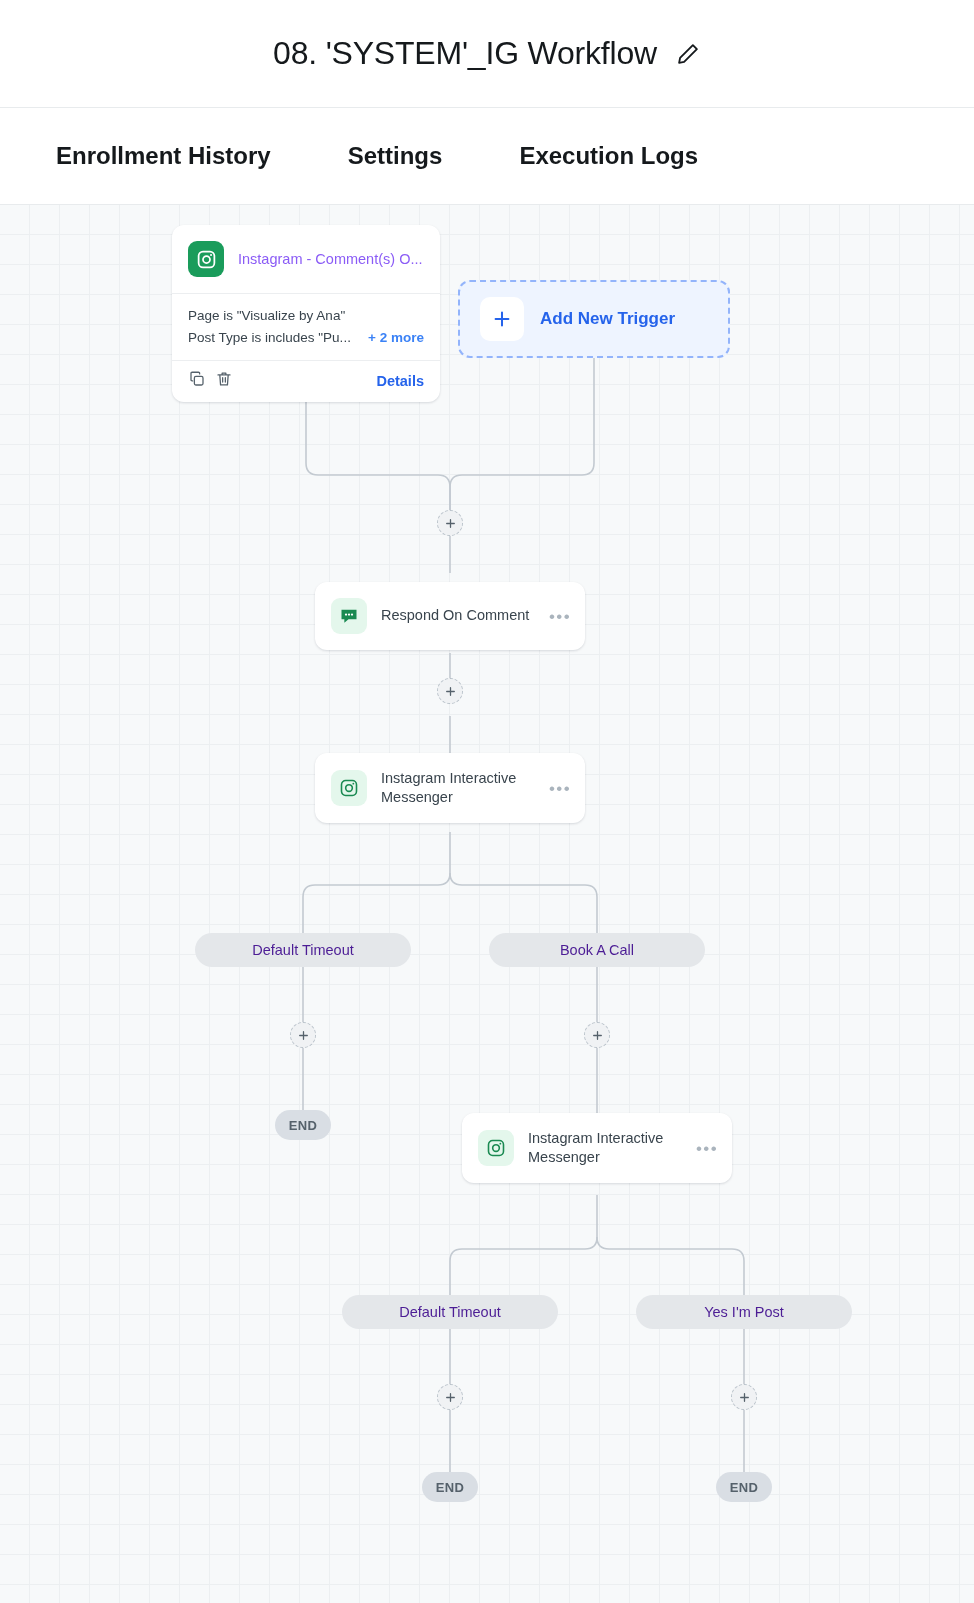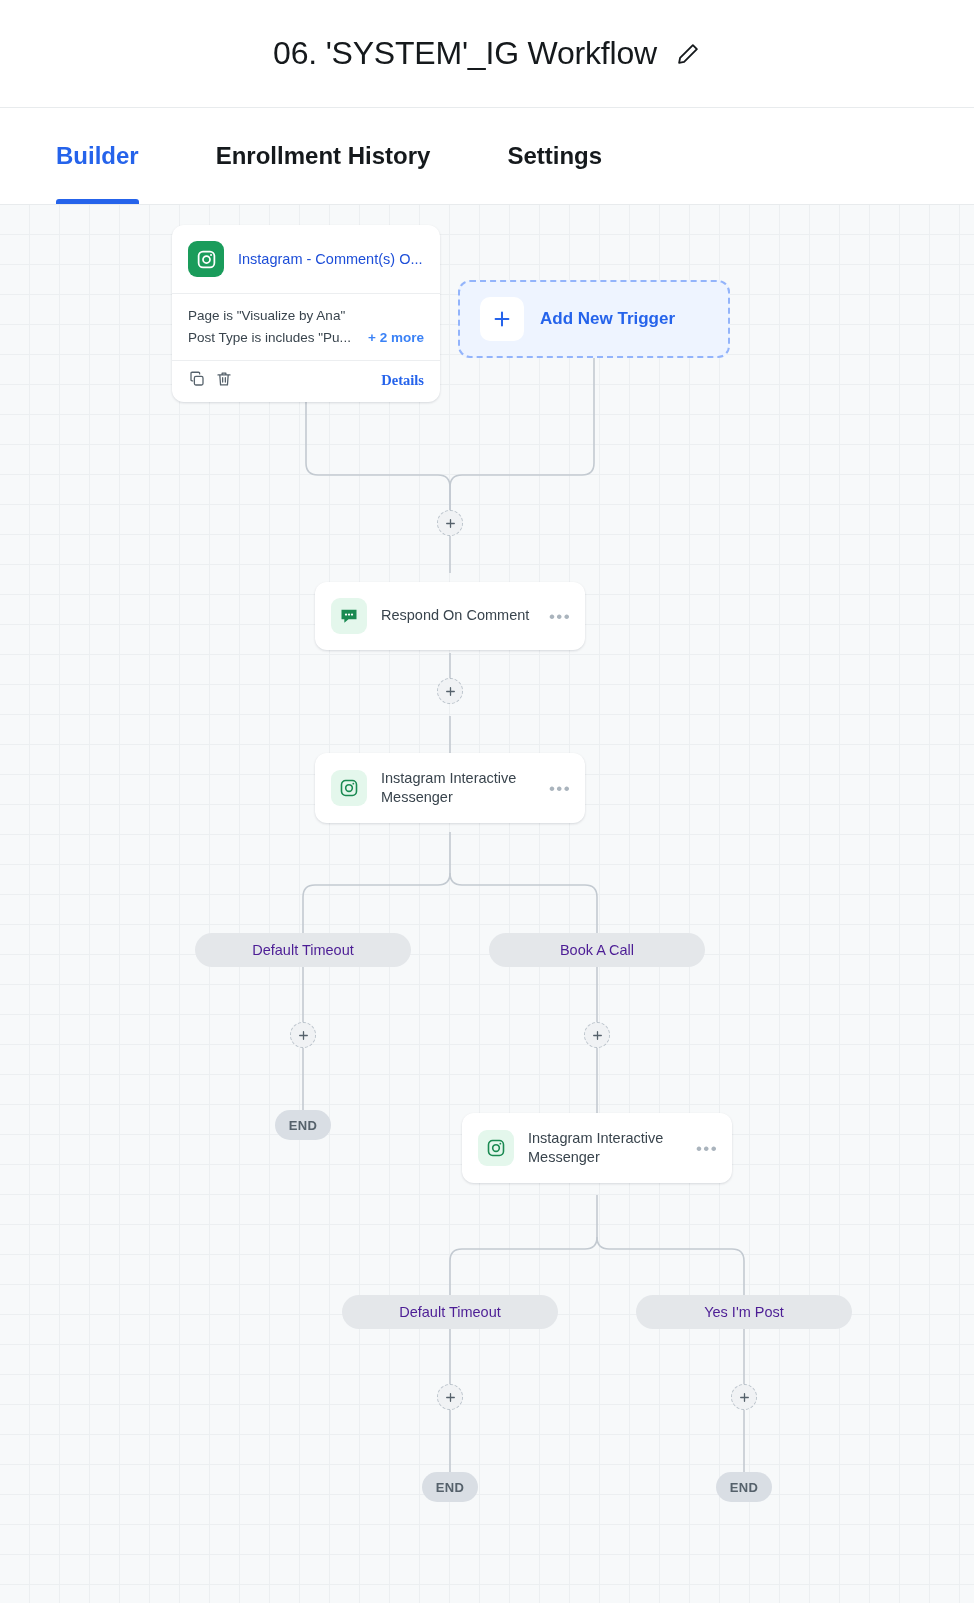--- a/index.html
+++ b/index.html
@@ -68,35 +68,34 @@
   }
 
   
   .trigger-card { width: 268px; }
   .trig-head {
     display: flex; align-items: center; gap: 14px;
     padding: 16px 16px;
     border-bottom: 1px solid #eceef0;
   }
   .trig-title {
-    font-size: 14.5px; color: #1d4ed8; white-space: nowrap;
+    font-size: 14.5px; color: #8b5cf6; white-space: nowrap;
     overflow: hidden; text-overflow: ellipsis;
   }
   .trig-body { padding: 11px 16px 10px; border-bottom: 1px solid #eceef0; }
   .cond-row {
     display: flex; align-items: baseline; justify-content: space-between;
     gap: 8px;
     font-size: 13.5px; color: #39444d; line-height: 1.65;
   }
   .cond-text { overflow: hidden; text-overflow: ellipsis; white-space: nowrap; }
   .cond-more { font-size: 13.5px; font-weight: 700; color: #3b82f6; white-space: nowrap; }
   .trig-foot {
     display: flex; align-items: center; gap: 9px;
     padding: 9px 16px 10px;
-    font-family: Liberation Serif, serif;
   }
   .trig-foot .spacer { flex: 1; }
   .details-link { font-size: 14.5px; font-weight: 700; color: #2563eb; cursor: pointer; }
 
   
   .tile {
     width: 36px; height: 36px; border-radius: 9px;
     display: flex; align-items: center; justify-content: center;
     flex: 0 0 auto;
   }
@@ -155,37 +154,37 @@
     background: #d9dee4; border-radius: 15px;
     display: flex; align-items: center; justify-content: center;
     font-size: 13px; font-weight: 700; color: #55616b;
     letter-spacing: .3px;
   }
 </style>
 </head>
 <body>
 
 <div class="header">
-  <div class="wf-title">06. 'SYSTEM'_IG Workflow</div>
+  <div class="wf-title">08. 'SYSTEM'_IG Workflow</div>
   <span class="edit-icon">
     <svg width="26" height="26" viewBox="0 0 24 24" fill="none" stroke="#15191c" stroke-width="1.7" stroke-linecap="round" stroke-linejoin="round">
       <path d="M16.5 3.8l3.7 3.7L8.4 19.3l-4.6.9.9-4.6z"></path>
     </svg>
   </span>
 </div>
 
 <div class="tabs">
-  <div class="tab active">
-      <span>Builder</span>
-    </div>
   <div class="tab">
       <span>Enrollment History</span>
     </div>
   <div class="tab">
       <span>Settings</span>
+    </div>
+  <div class="tab">
+      <span>Execution Logs</span>
     </div>
 </div>
 
 <div class="canvas">
 
   <svg class="edges" viewBox="0 0 974 1398" fill="none">
     <g stroke="#c3cad1" stroke-width="1.6" fill="none">
 
       <path d="M306,185 L306,258 Q306,270 318,270 L438,270 Q450,270 450,282 L450,305"></path>
 

